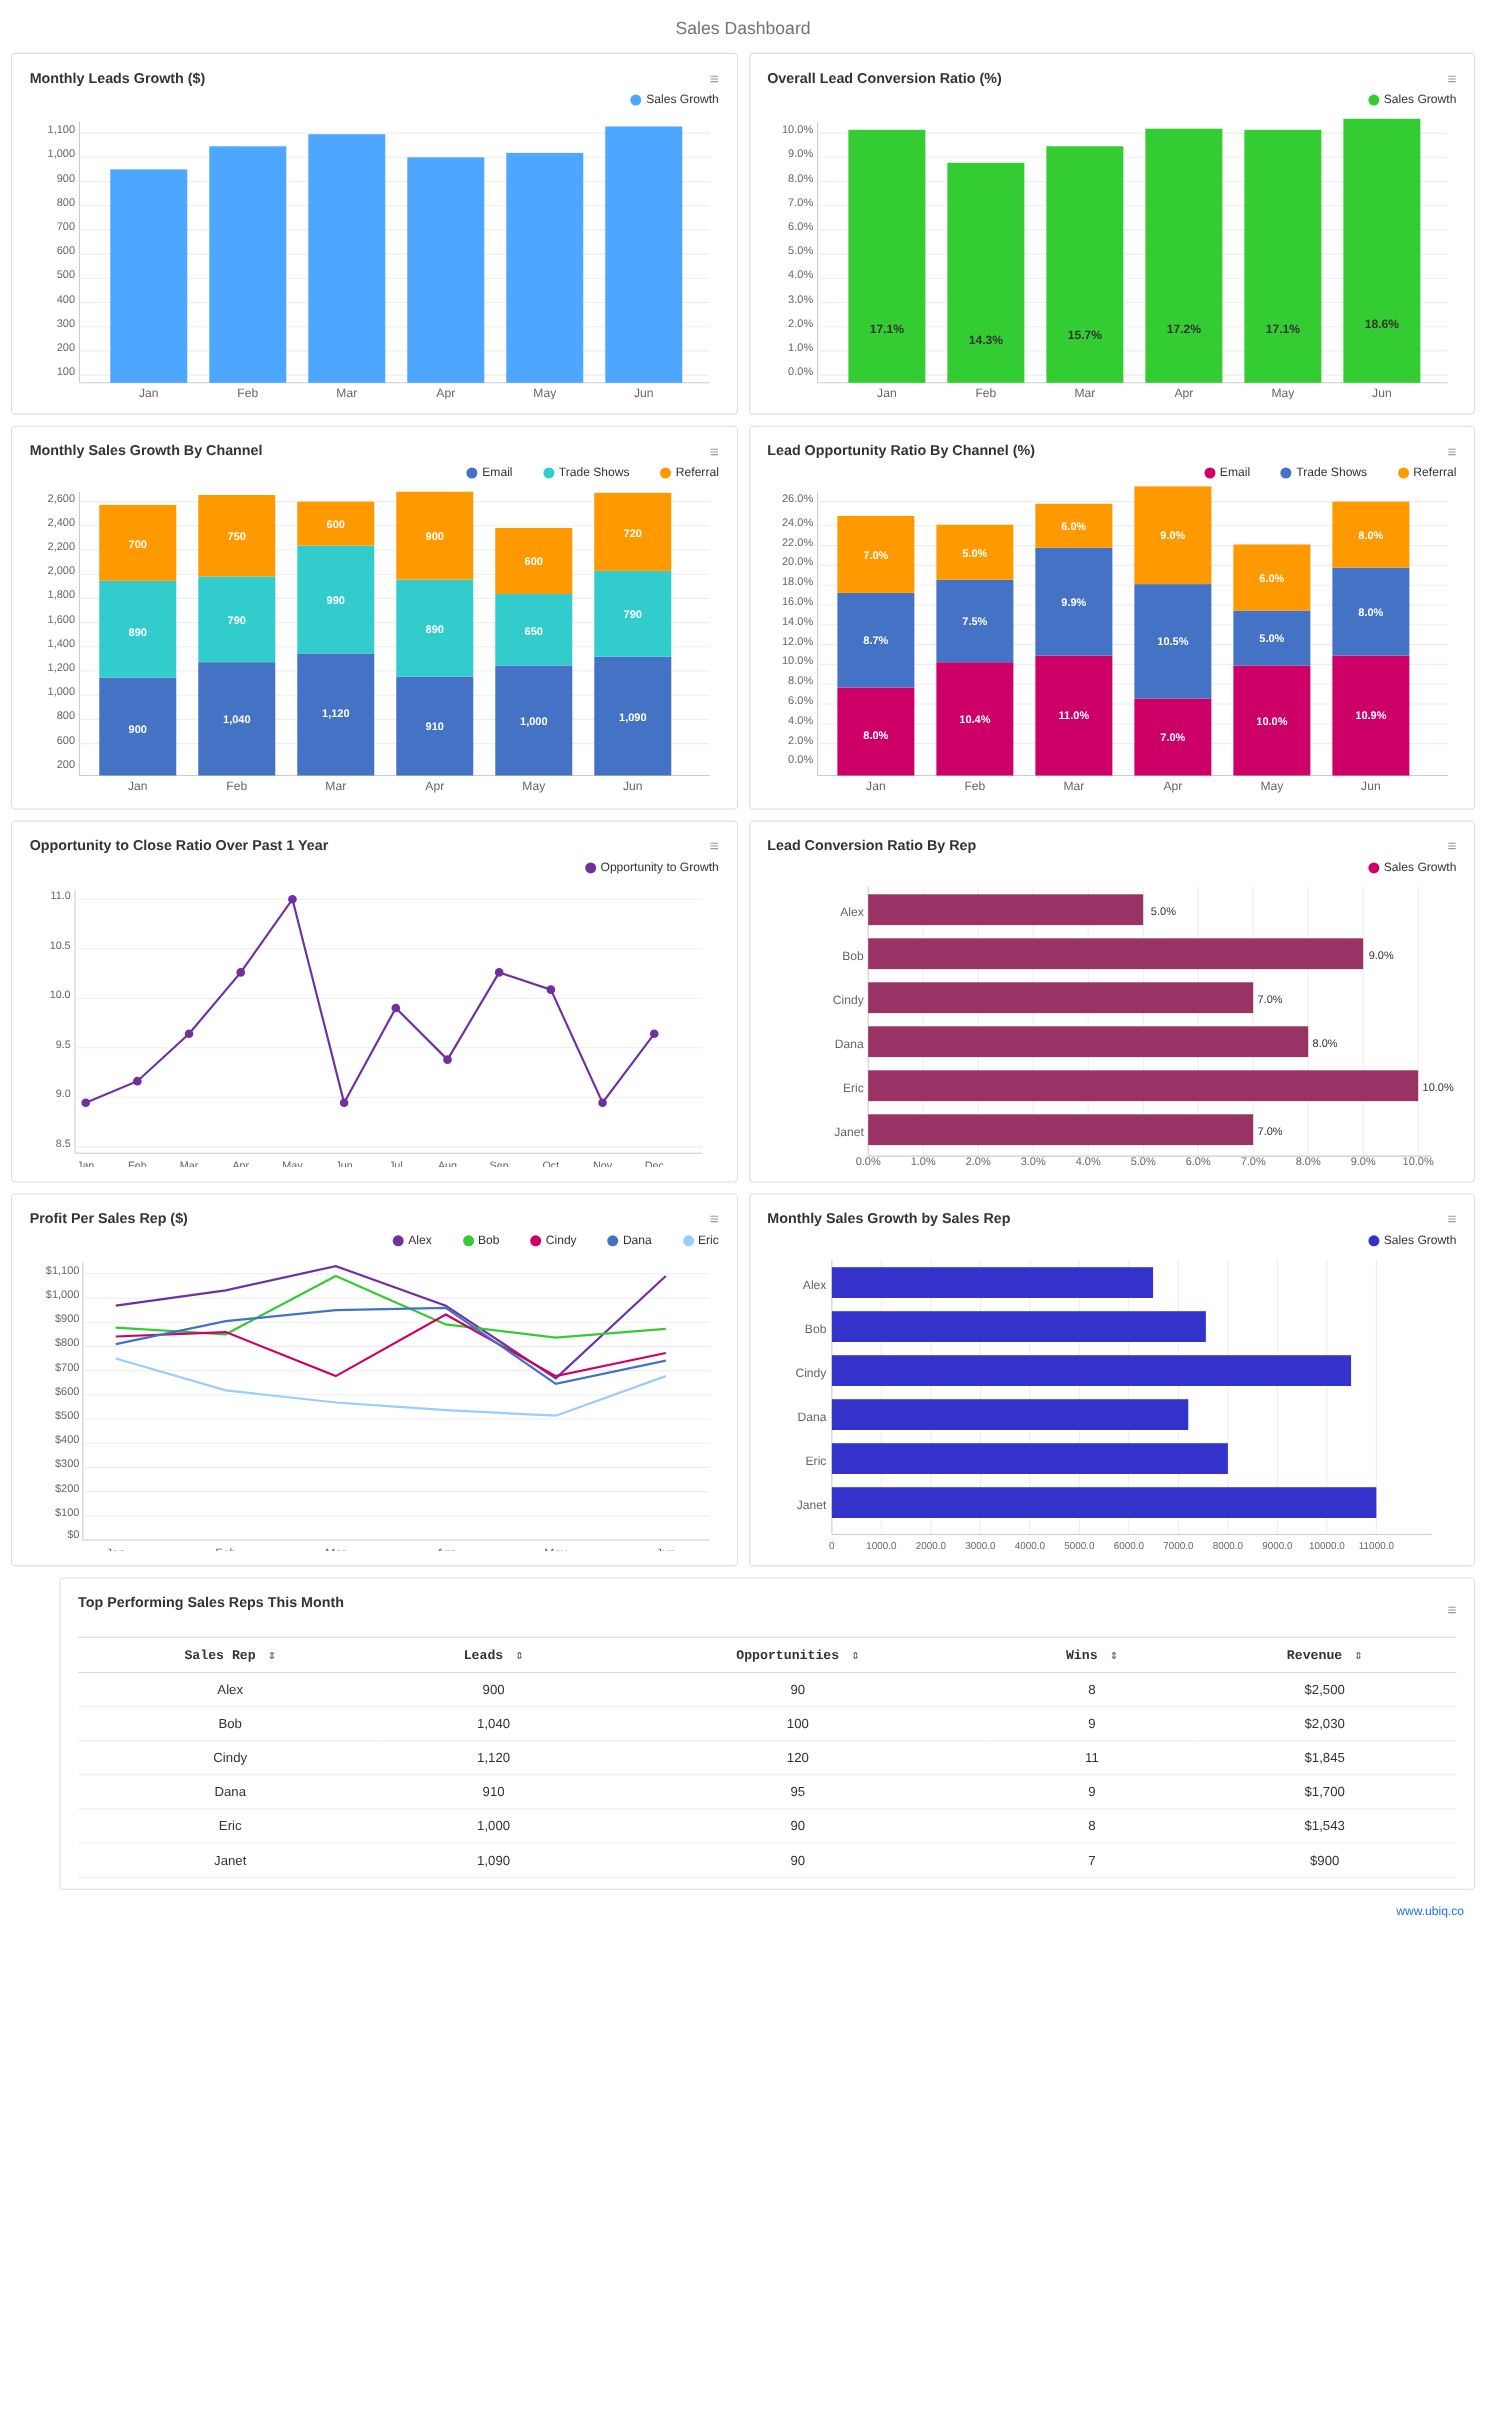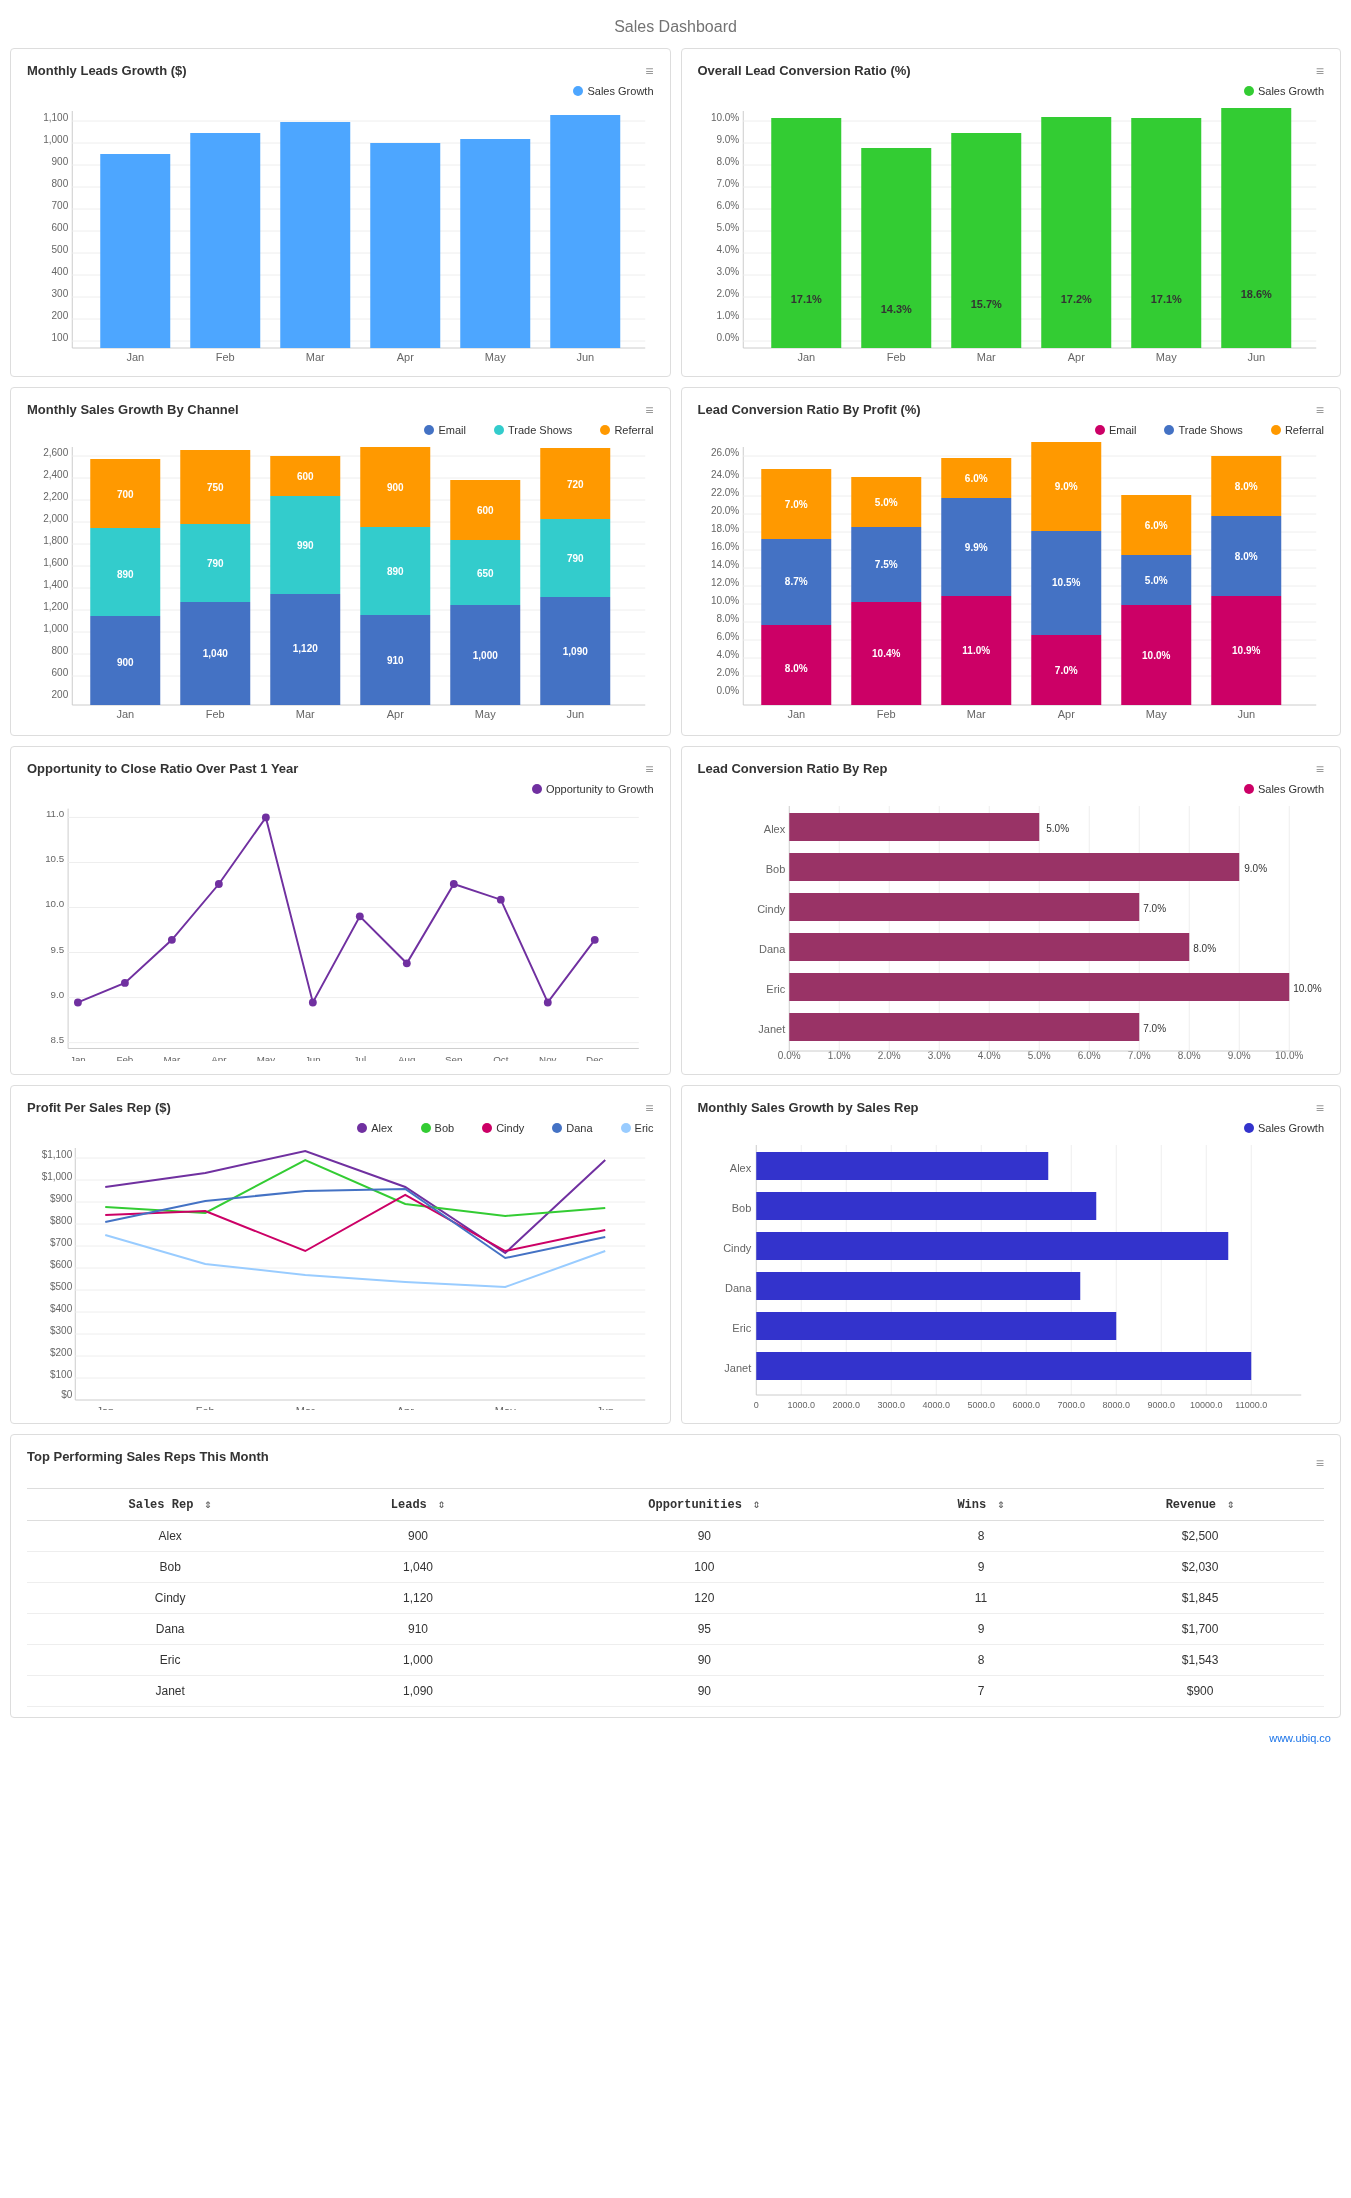--- a/index.html
+++ b/index.html
@@ -82,20 +82,21 @@
       position: relative;
     }
 
     
     .table-card {
       border: 1px solid #ddd;
       border-radius: 4px;
       padding: 14px 16px 10px;
       background: #fff;
       margin-bottom: 10px;
+      margin-left: 44px;
     }
     
     .table-title {
       font-size: 13px;
       font-weight: bold;
       margin-bottom: 12px;
     }
     
     table {
       width: 100%;
@@ -371,21 +372,21 @@
           <text x="545" y="120" text-anchor="middle" font-size="10" fill="#fff" font-weight="bold">790</text>
           <rect x="510" y="6" width="70" height="71" fill="#ff9900"></rect>
           <text x="545" y="46" text-anchor="middle" font-size="10" fill="#fff" font-weight="bold">720</text>
           <text x="545" y="276" text-anchor="middle" font-size="11" fill="#666">Jun</text>
         </svg>
       </div>
     </div>
 
     <div class="chart-card">
       <div class="card-header">
-        <span class="card-title">Lead Conversion Ratio By Profit (%)</span>
+        <span class="card-title">Lead Opportunity Ratio By Channel (%)</span>
         <span class="menu-icon">≡</span>
       </div>
       <div class="legend">
         <div class="legend-item">
           <span class="legend-dot" style="background:#cc0066;"></span>
           <span>Email</span>
         </div>
         <div class="legend-item">
           <span class="legend-dot" style="background:#4472c4;"></span>
           <span>Trade Shows</span>

